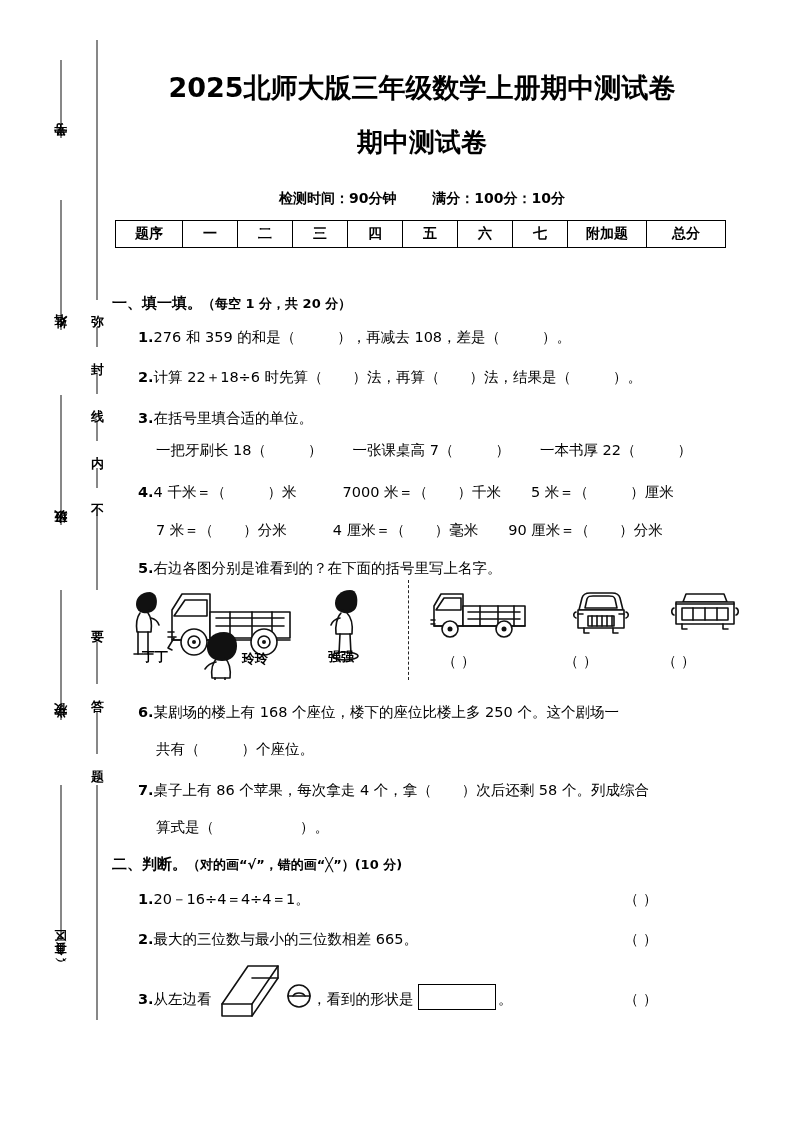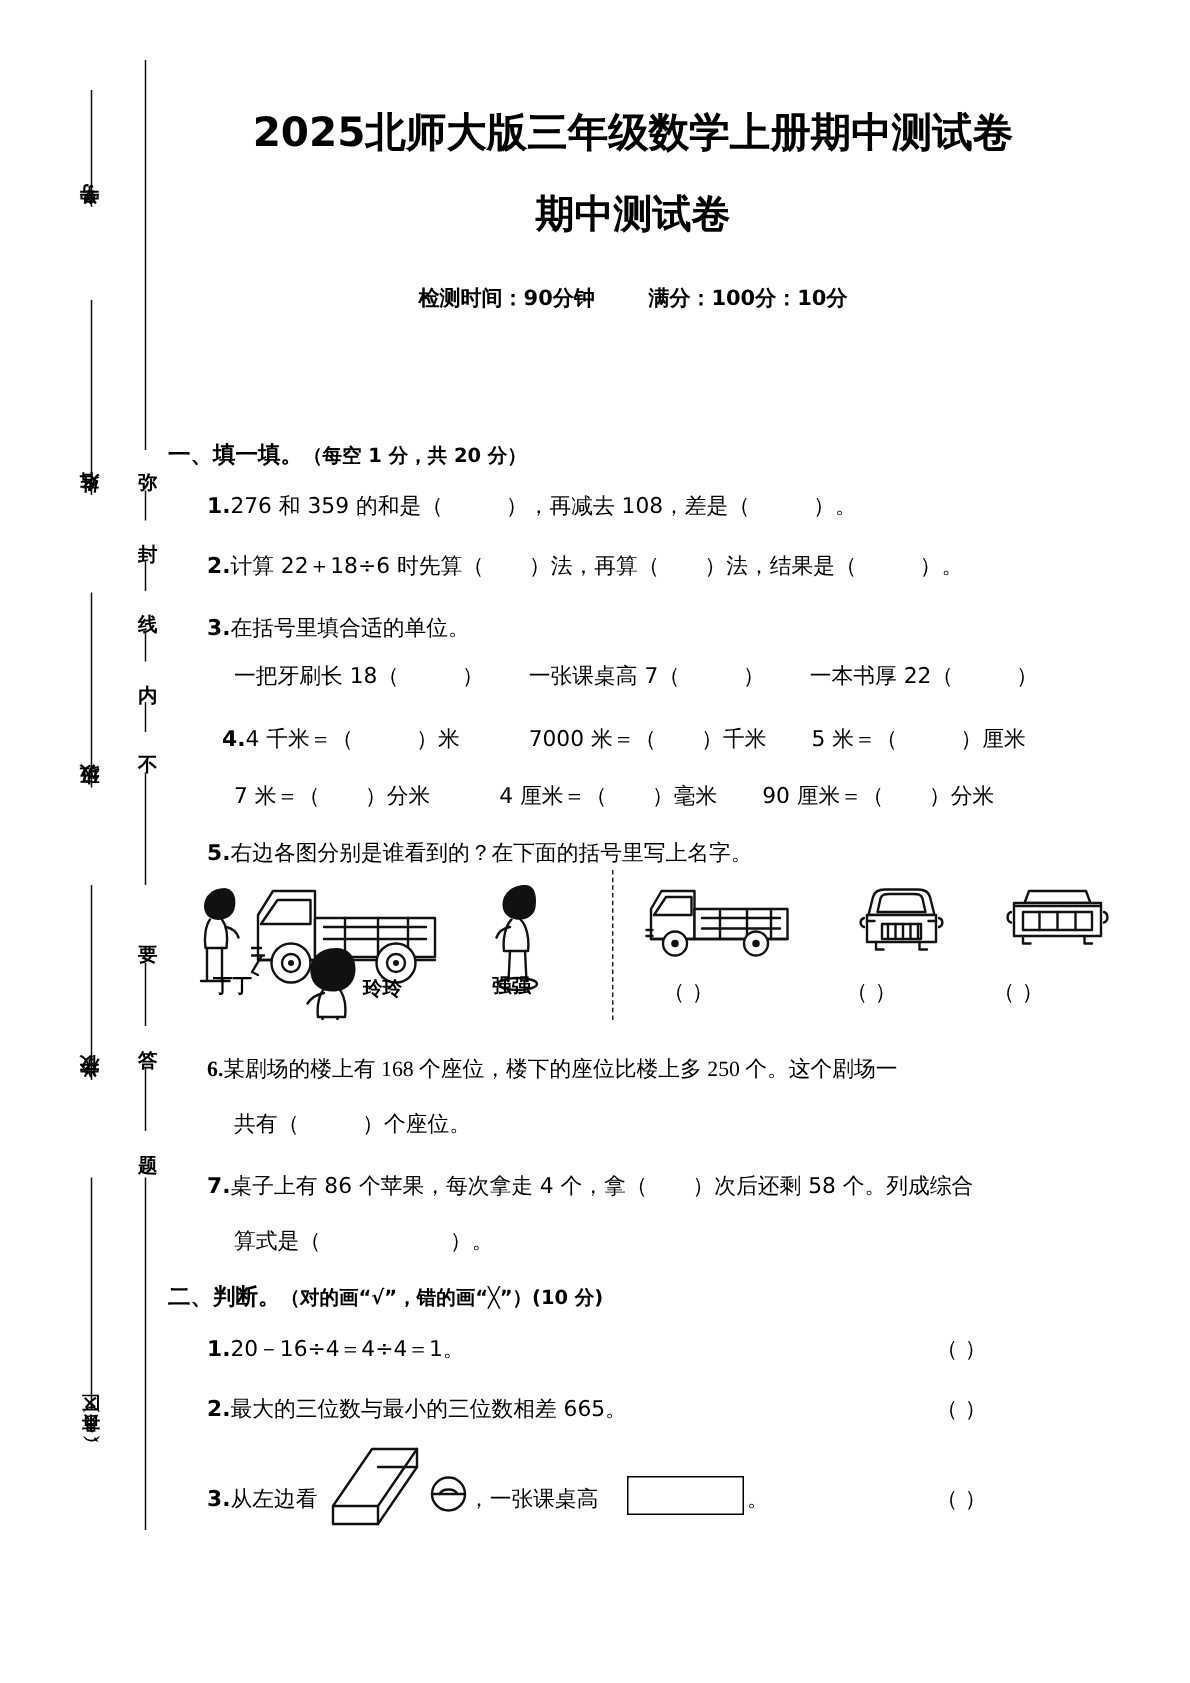--- a/index.html
+++ b/index.html
@@ -244,20 +244,32 @@
   <div id="title-sub">期中测试卷</div>
 
   <div id="exam-meta">
     <span>检测时间：90分钟</span>
     <span class="gap"></span>
     <span>满分：100分：10分</span>
   </div>
 
   <table id="score-table">
     <tbody>
+        <tr>
+      <td class="lbl">题序</td>
+      <td class="num">一</td>
+      <td class="num">二</td>
+      <td class="num">三</td>
+      <td class="num">四</td>
+      <td class="num">五</td>
+      <td class="num">六</td>
+      <td class="num">七</td>
+      <td class="wide">附加题</td>
+      <td class="wide">总分</td>
+    </tr>
   </tbody>
     </table>
 
   <div class="sec-head" style="left:0px; top:294px;">
     <span>一、填一填。</span><span class="paren">（每空 1 分，共 20 分）</span>
   </div>
 
   <div class="qline" style="left:26px; top:328px;">
     <span class="qnum">1.</span><span>276 和 359 的和是（</span><span class="blank-m"></span><span>），再减去 108，差是（</span><span class="blank-m"></span><span>）。</span>
   </div>
@@ -266,21 +278,21 @@
     <span class="qnum">2.</span><span>计算 22＋18÷6 时先算（</span><span class="blank-s"></span><span>）法，再算（</span><span class="blank-s"></span><span>）法，结果是（</span><span class="blank-m"></span><span>）。</span>
   </div>
 
   <div class="qline" style="left:26px; top:409px;">
     <span class="qnum">3.</span><span>在括号里填合适的单位。</span>
   </div>
   <div class="qline" style="left:44px; top:441px;">
     <span>一把牙刷长 18（</span><span class="blank-m"></span><span>）</span><span class="sp-m"></span><span>一张课桌高 7（</span><span class="blank-m"></span><span>）</span><span class="sp-m"></span><span>一本书厚 22（</span><span class="blank-m"></span><span>）</span>
   </div>
 
-  <div class="qline" style="left:26px; top:483px;margin-left:10px;">
+  <div class="qline" style="left:26px; top:483px;">
     <span class="qnum">4.</span><span>4 千米＝（</span><span class="blank-m"></span><span>）米</span><span class="sp-l"></span><span>7000 米＝（</span><span class="blank-s"></span><span>）千米</span><span class="sp-m"></span><span>5 米＝（</span><span class="blank-m"></span><span>）厘米</span>
   </div>
   <div class="qline" style="left:44px; top:521px;">
     <span>7 米＝（</span><span class="blank-s"></span><span>）分米</span><span class="sp-l"></span><span>4 厘米＝（</span><span class="blank-s"></span><span>）毫米</span><span class="sp-m"></span><span>90 厘米＝（</span><span class="blank-s"></span><span>）分米</span>
   </div>
 
   <div class="qline" style="left:26px; top:559px;">
     <span class="qnum">5.</span><span>右边各图分别是谁看到的？在下面的括号里写上名字。</span>
   </div>
 
@@ -371,21 +383,21 @@
       <path class="ink" d="M10 14 l58 0"></path>
       <path class="ink" d="M16 34 l0 5 l5 0 M57 34 l0 5 l5 0"></path>
       <path class="ink" d="M8 18 c-3 1 -3 6 0 7 M70 18 c3 1 3 6 0 7"></path>
     </svg>
 
     <span class="ans-paren" style="left:330px; top:72px;">（          ）</span>
     <span class="ans-paren" style="left:452px; top:72px;">（          ）</span>
     <span class="ans-paren" style="left:550px; top:72px;">（          ）</span>
   </div>
 
-  <div class="qline" style="left:26px; top:703px;font-family:Liberation Serif, serif;">
+  <div class="qline" style="left:26px; top:703px;">
     <span class="qnum">6.</span><span>某剧场的楼上有 168 个座位，楼下的座位比楼上多 250 个。这个剧场一</span>
   </div>
   <div class="qline" style="left:44px; top:740px;">
     <span>共有（</span><span class="blank-m"></span><span>）个座位。</span>
   </div>
 
   <div class="qline" style="left:26px; top:781px;">
     <span class="qnum">7.</span><span>桌子上有 86 个苹果，每次拿走 4 个，拿（</span><span class="blank-s"></span><span>）次后还剩 58 个。列成综合</span>
   </div>
   <div class="qline" style="left:44px; top:818px;">
@@ -417,21 +429,21 @@
     <path class="ink" d="M60 18 l-26 0"></path>
   </svg>
 
   <svg class="inline-fig" style="left:172px; top:982px;" width="30" height="28" viewBox="0 0 30 28">
     <circle class="ink" cx="15" cy="14" r="11"></circle>
     <path class="ink" d="M4 14 l22 0"></path>
     <path class="ink" d="M9 14 c2 -4 10 -4 12 0"></path>
   </svg>
 
   <div class="qline" style="left:200px; top:990px;">
-    <span>，一张课桌高</span>
+    <span>，看到的形状是</span>
   </div>
 
   <div id="answer-box" style="left:306px; top:984px; width:76px; height:24px;"></div>
 
   <div class="qline" style="left:386px; top:990px;">
     <span>。</span>
   </div>
 
   <span class="tf-paren" style="left:512px; top:990px;">（          ）</span>
 

